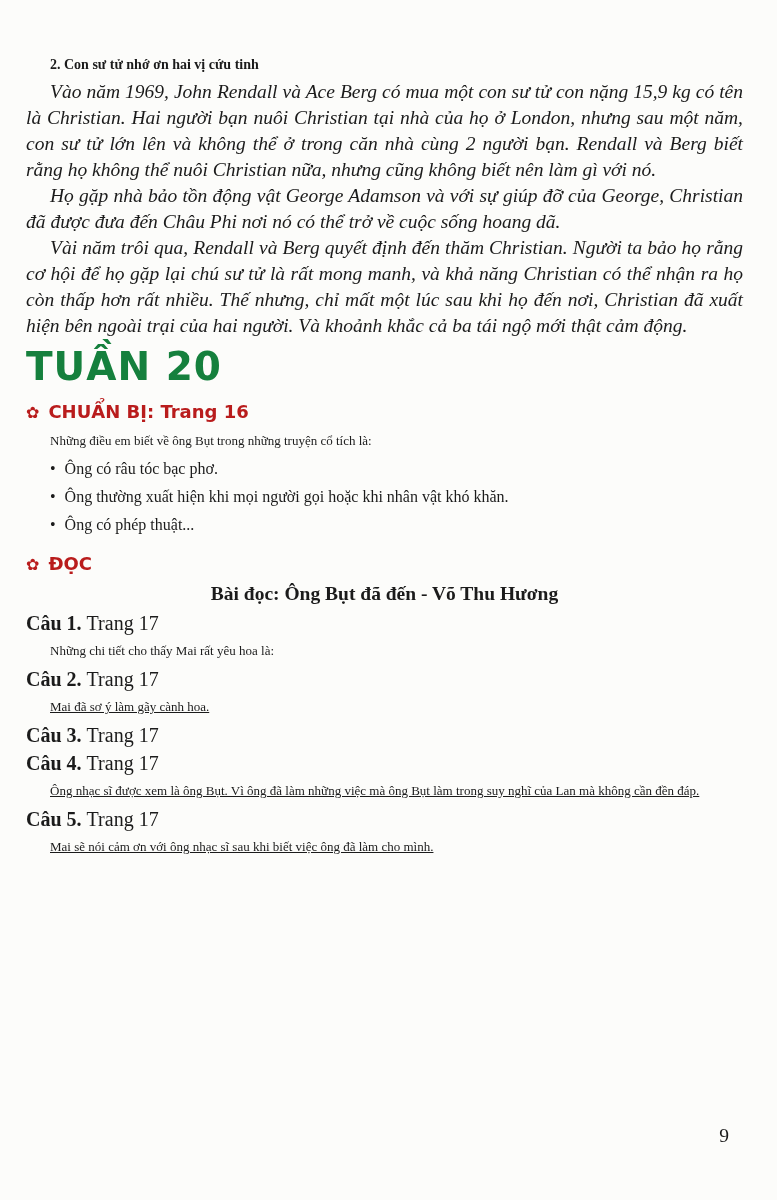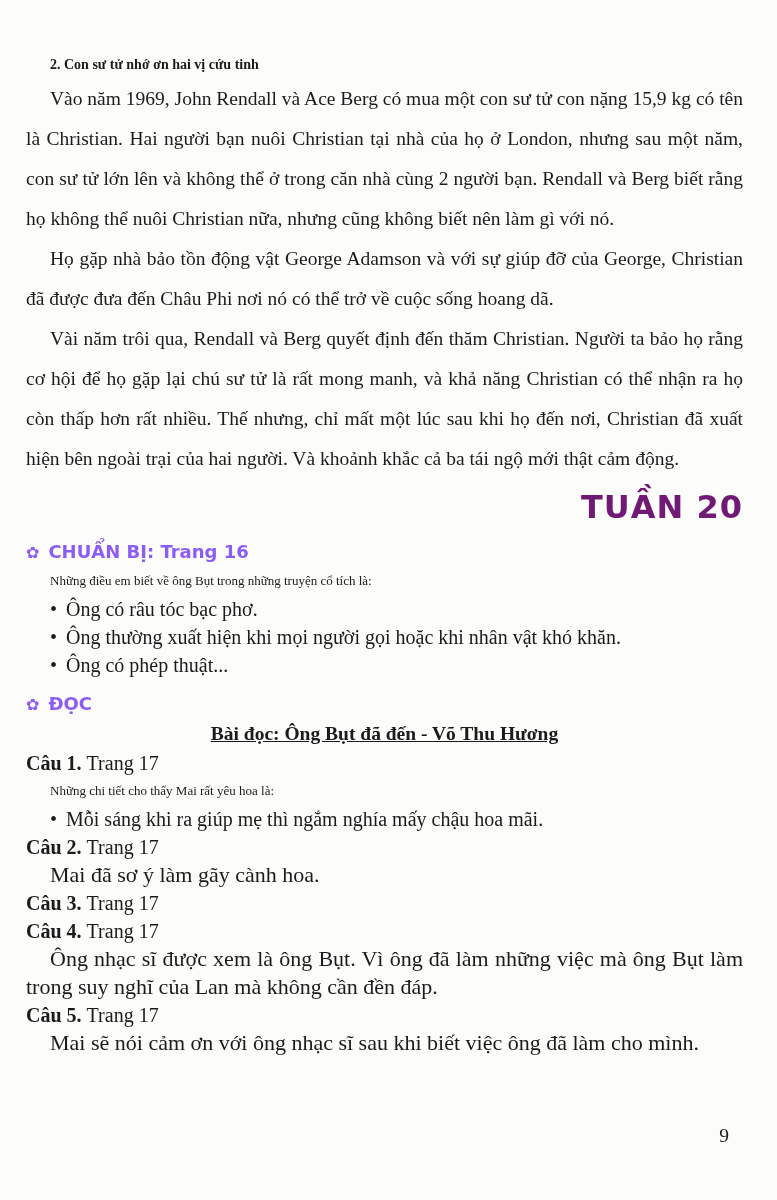--- a/index.html
+++ b/index.html
@@ -11,62 +11,63 @@
     font-family:"Liberation Serif","DejaVu Serif",serif;
     overflow:hidden;
   }
   .page { padding:50px 34px 0 26px; }
 
   .story-title {
     font-size:14px; font-weight:bold; line-height:29px;
     text-indent:24px;
   }
   .body {
-    font-size:19.5px; line-height:40px;
+    font-size:19.5px; line-height:26px;
     text-align:justify;
+    font-style:italic;
   }
   .indent { text-indent:24px; }
 
   .week-title {
     margin-top:8px;
-    text-align:right;
+    text-align:left;
     font-family:"DejaVu Sans","Liberation Sans",sans-serif;
-    font-weight:bold; font-size:32px; line-height:40px;
-    letter-spacing:1px; color:#701a75;
+    font-weight:bold; font-size:39px; line-height:40px;
+    letter-spacing:1px; color:#15803d;
   }
 
   .lesson-banner { margin-top:6px; }
   .dotted-rule { border-top:3px dotted #3a3a3a; height:0; }
   .lesson-title {
     text-align:center;
     font-family:"DejaVu Sans","Liberation Sans",sans-serif;
     font-weight:bold; font-size:19px; line-height:26px;
     padding:4px 0 5px 0; color:#111;
   }
 
   .section-heading {
     margin-top:11px;
     font-family:"DejaVu Sans","Liberation Sans",sans-serif;
-    font-weight:bold; font-size:18px; line-height:28px; color:#8b5cf6;
+    font-weight:bold; font-size:18px; line-height:28px; color:#b91c1c;
   }
   .flower { margin-right:9px; font-size:16px; }
 
   .lower { font-size:13px; line-height:28px; }
-  .bullet-line { padding-left:24px; font-size:20px; line-height:28px; }
+  .bullet-line { padding-left:24px; font-size:16px; line-height:28px; }
   .bullet { margin-right:9px; }
 
   .reading-subtitle {
     text-align:center; font-weight:bold;
-    font-size:19.5px; line-height:30px;text-decoration:underline;
+    font-size:19.5px; line-height:30px;
   }
 
   .q-line { font-size:20px; line-height:28px; }
   .q-label { font-weight:bold; margin-right:5px; }
 
-  .answer { font-size:22px; line-height:28px; text-align:justify; text-indent:24px; }
+  .answer { font-size:13px; line-height:28px; text-align:justify; text-indent:24px;text-decoration:underline; }
 
   .page-number {
     position:absolute; top:1122px; right:48px;
     font-size:19.5px; line-height:28px; color:#1b1b1b;
   }
 </style>
 </head>
 <body>
 
 <div class="page">
@@ -87,21 +88,20 @@
   <p class="bullet-line"><span class="bullet">•</span><span>Ông thường xuất hiện khi mọi người gọi hoặc khi nhân vật khó khăn.</span></p>
   <p class="bullet-line"><span class="bullet">•</span><span>Ông có phép thuật...</span></p>
 
   <div class="section-heading">
     <span class="flower">✿</span><span>ĐỌC</span>
   </div>
   <p class="reading-subtitle">Bài đọc: Ông Bụt đã đến - Võ Thu Hương</p>
 
   <p class="q-line"><span class="q-label">Câu 1.</span><span>Trang 17</span></p>
   <p class="lower indent">Những chi tiết cho thấy Mai rất yêu hoa là:</p>
-  <p class="bullet-line"><span class="bullet">•</span><span>Mỗi sáng khi ra giúp mẹ thì ngắm nghía mấy chậu hoa mãi.</span></p>
 
   <p class="q-line"><span class="q-label">Câu 2.</span><span>Trang 17</span></p>
   <p class="answer">Mai đã sơ ý làm gãy cành hoa.</p>
 
   <p class="q-line"><span class="q-label">Câu 3.</span><span>Trang 17</span></p>
 
   <p class="q-line"><span class="q-label">Câu 4.</span><span>Trang 17</span></p>
   <p class="answer">Ông nhạc sĩ được xem là ông Bụt. Vì ông đã làm những việc mà ông Bụt làm trong suy nghĩ của Lan mà không cần đền đáp.</p>
 
   <p class="q-line"><span class="q-label">Câu 5.</span><span>Trang 17</span></p>

